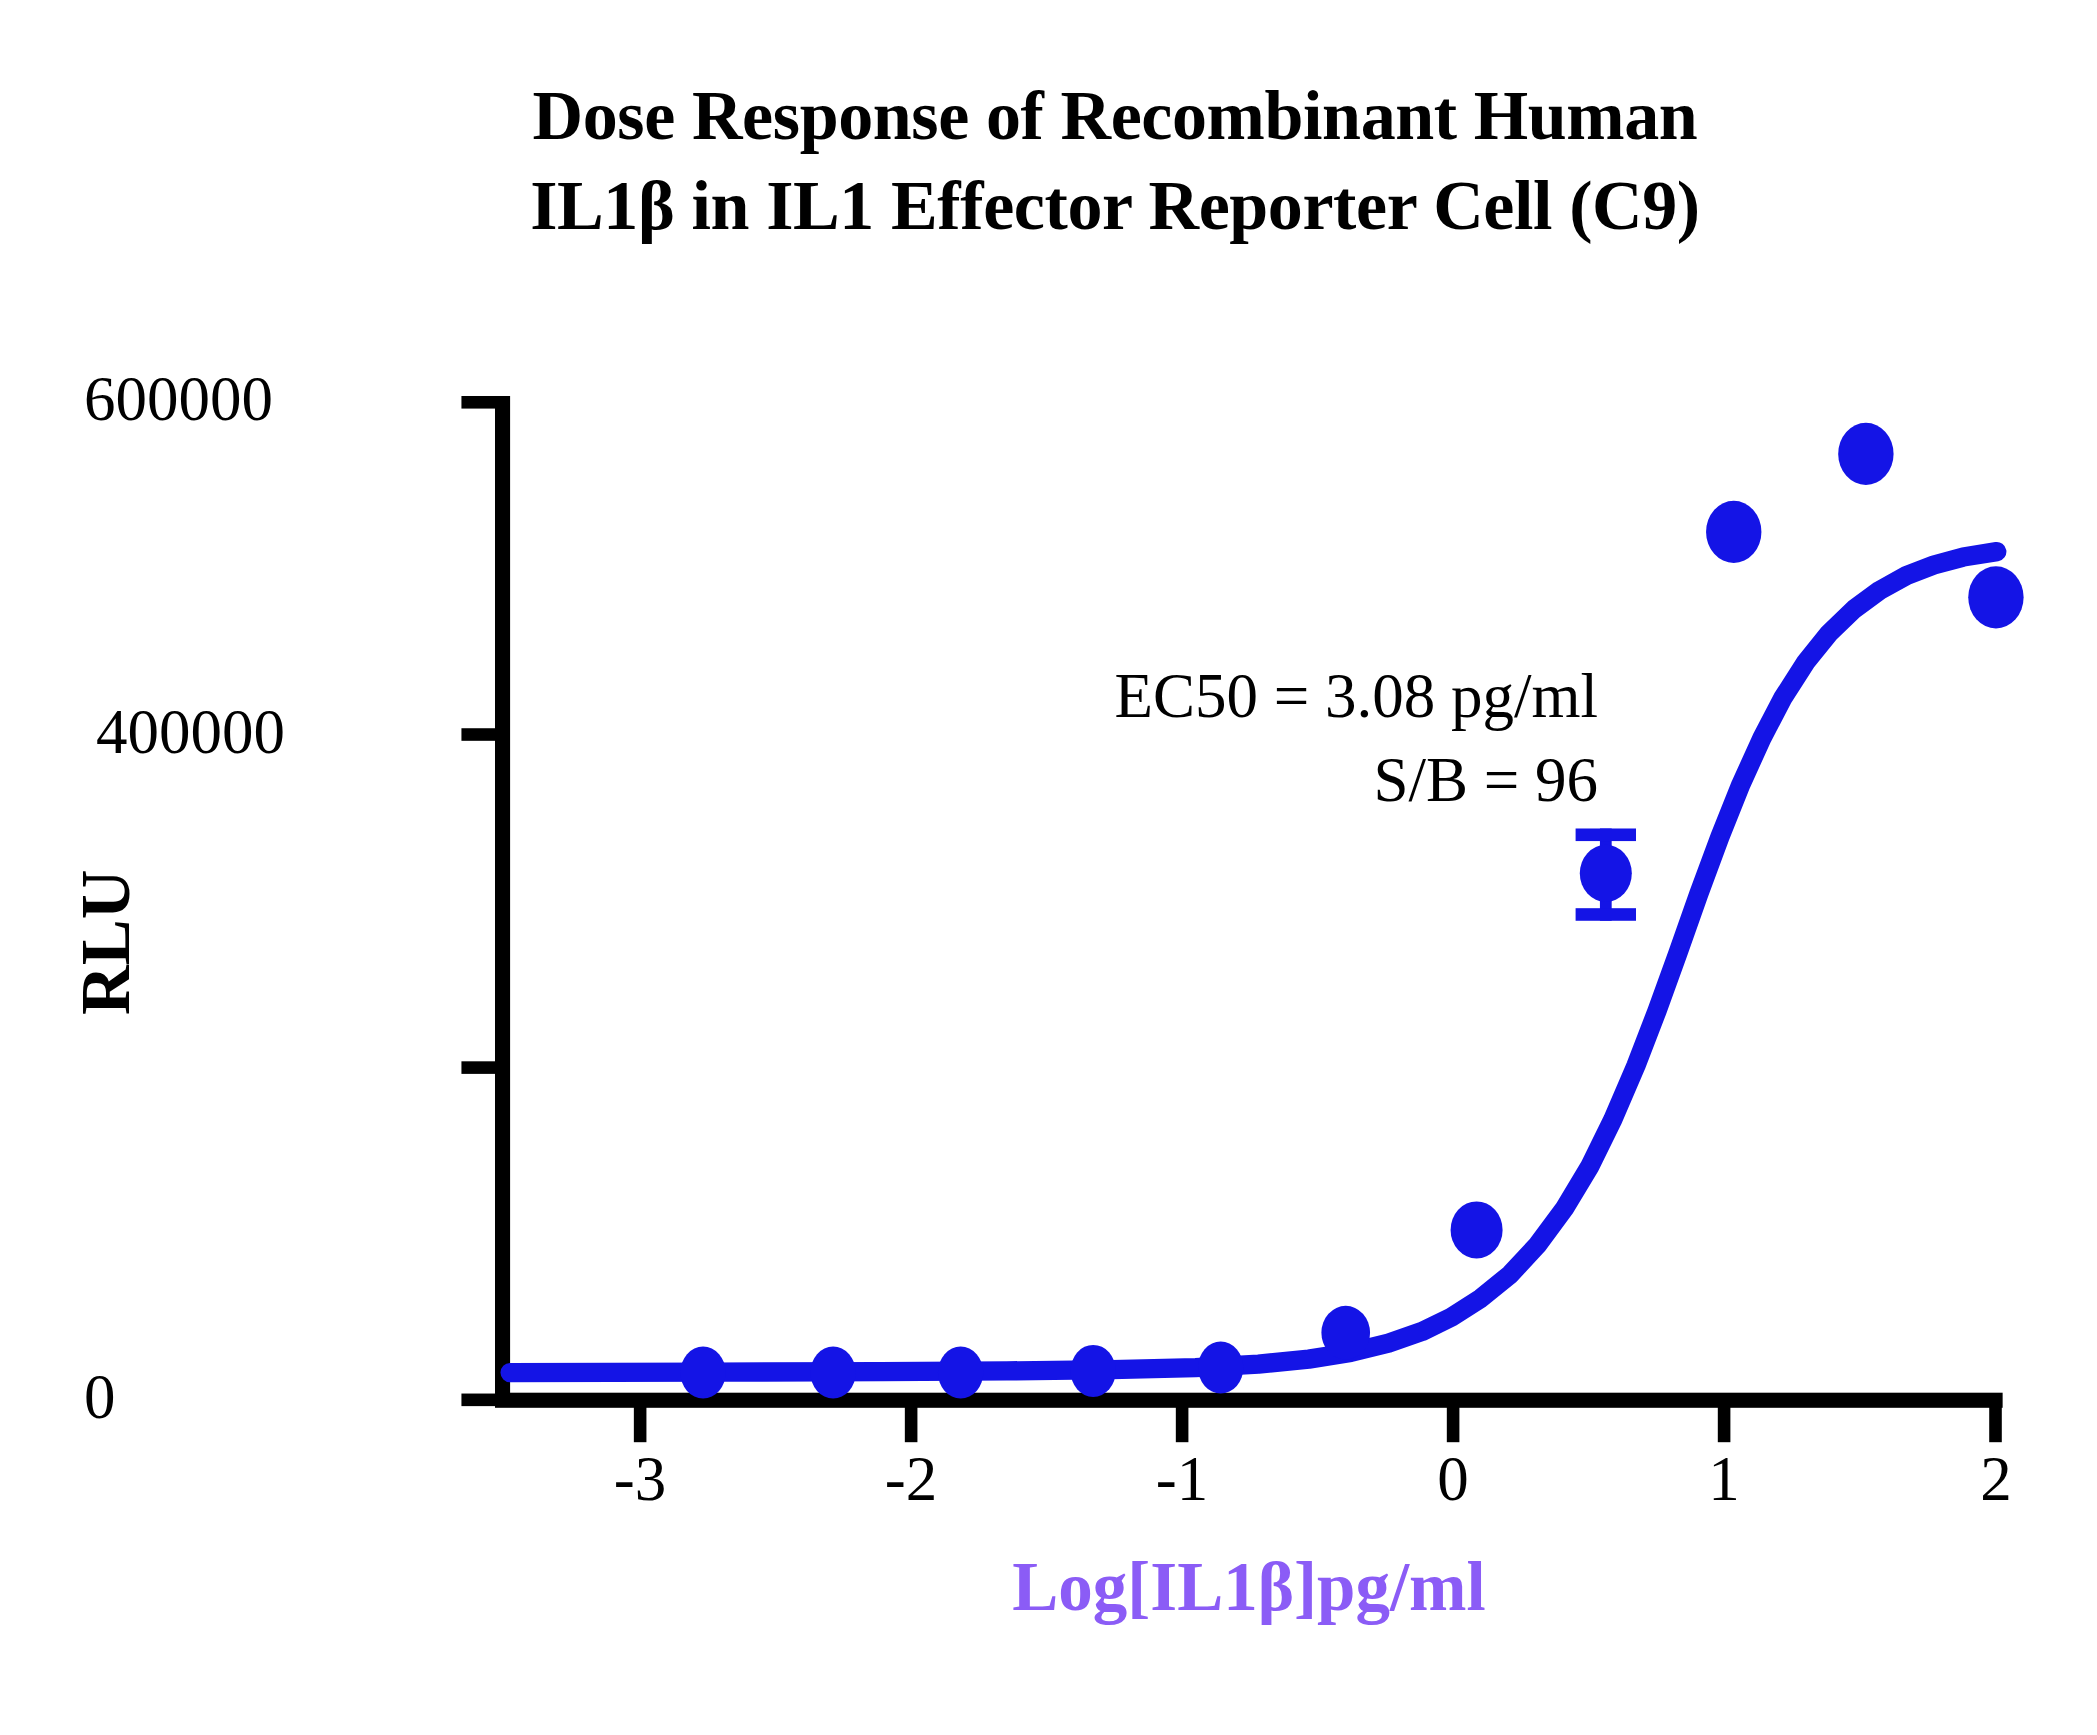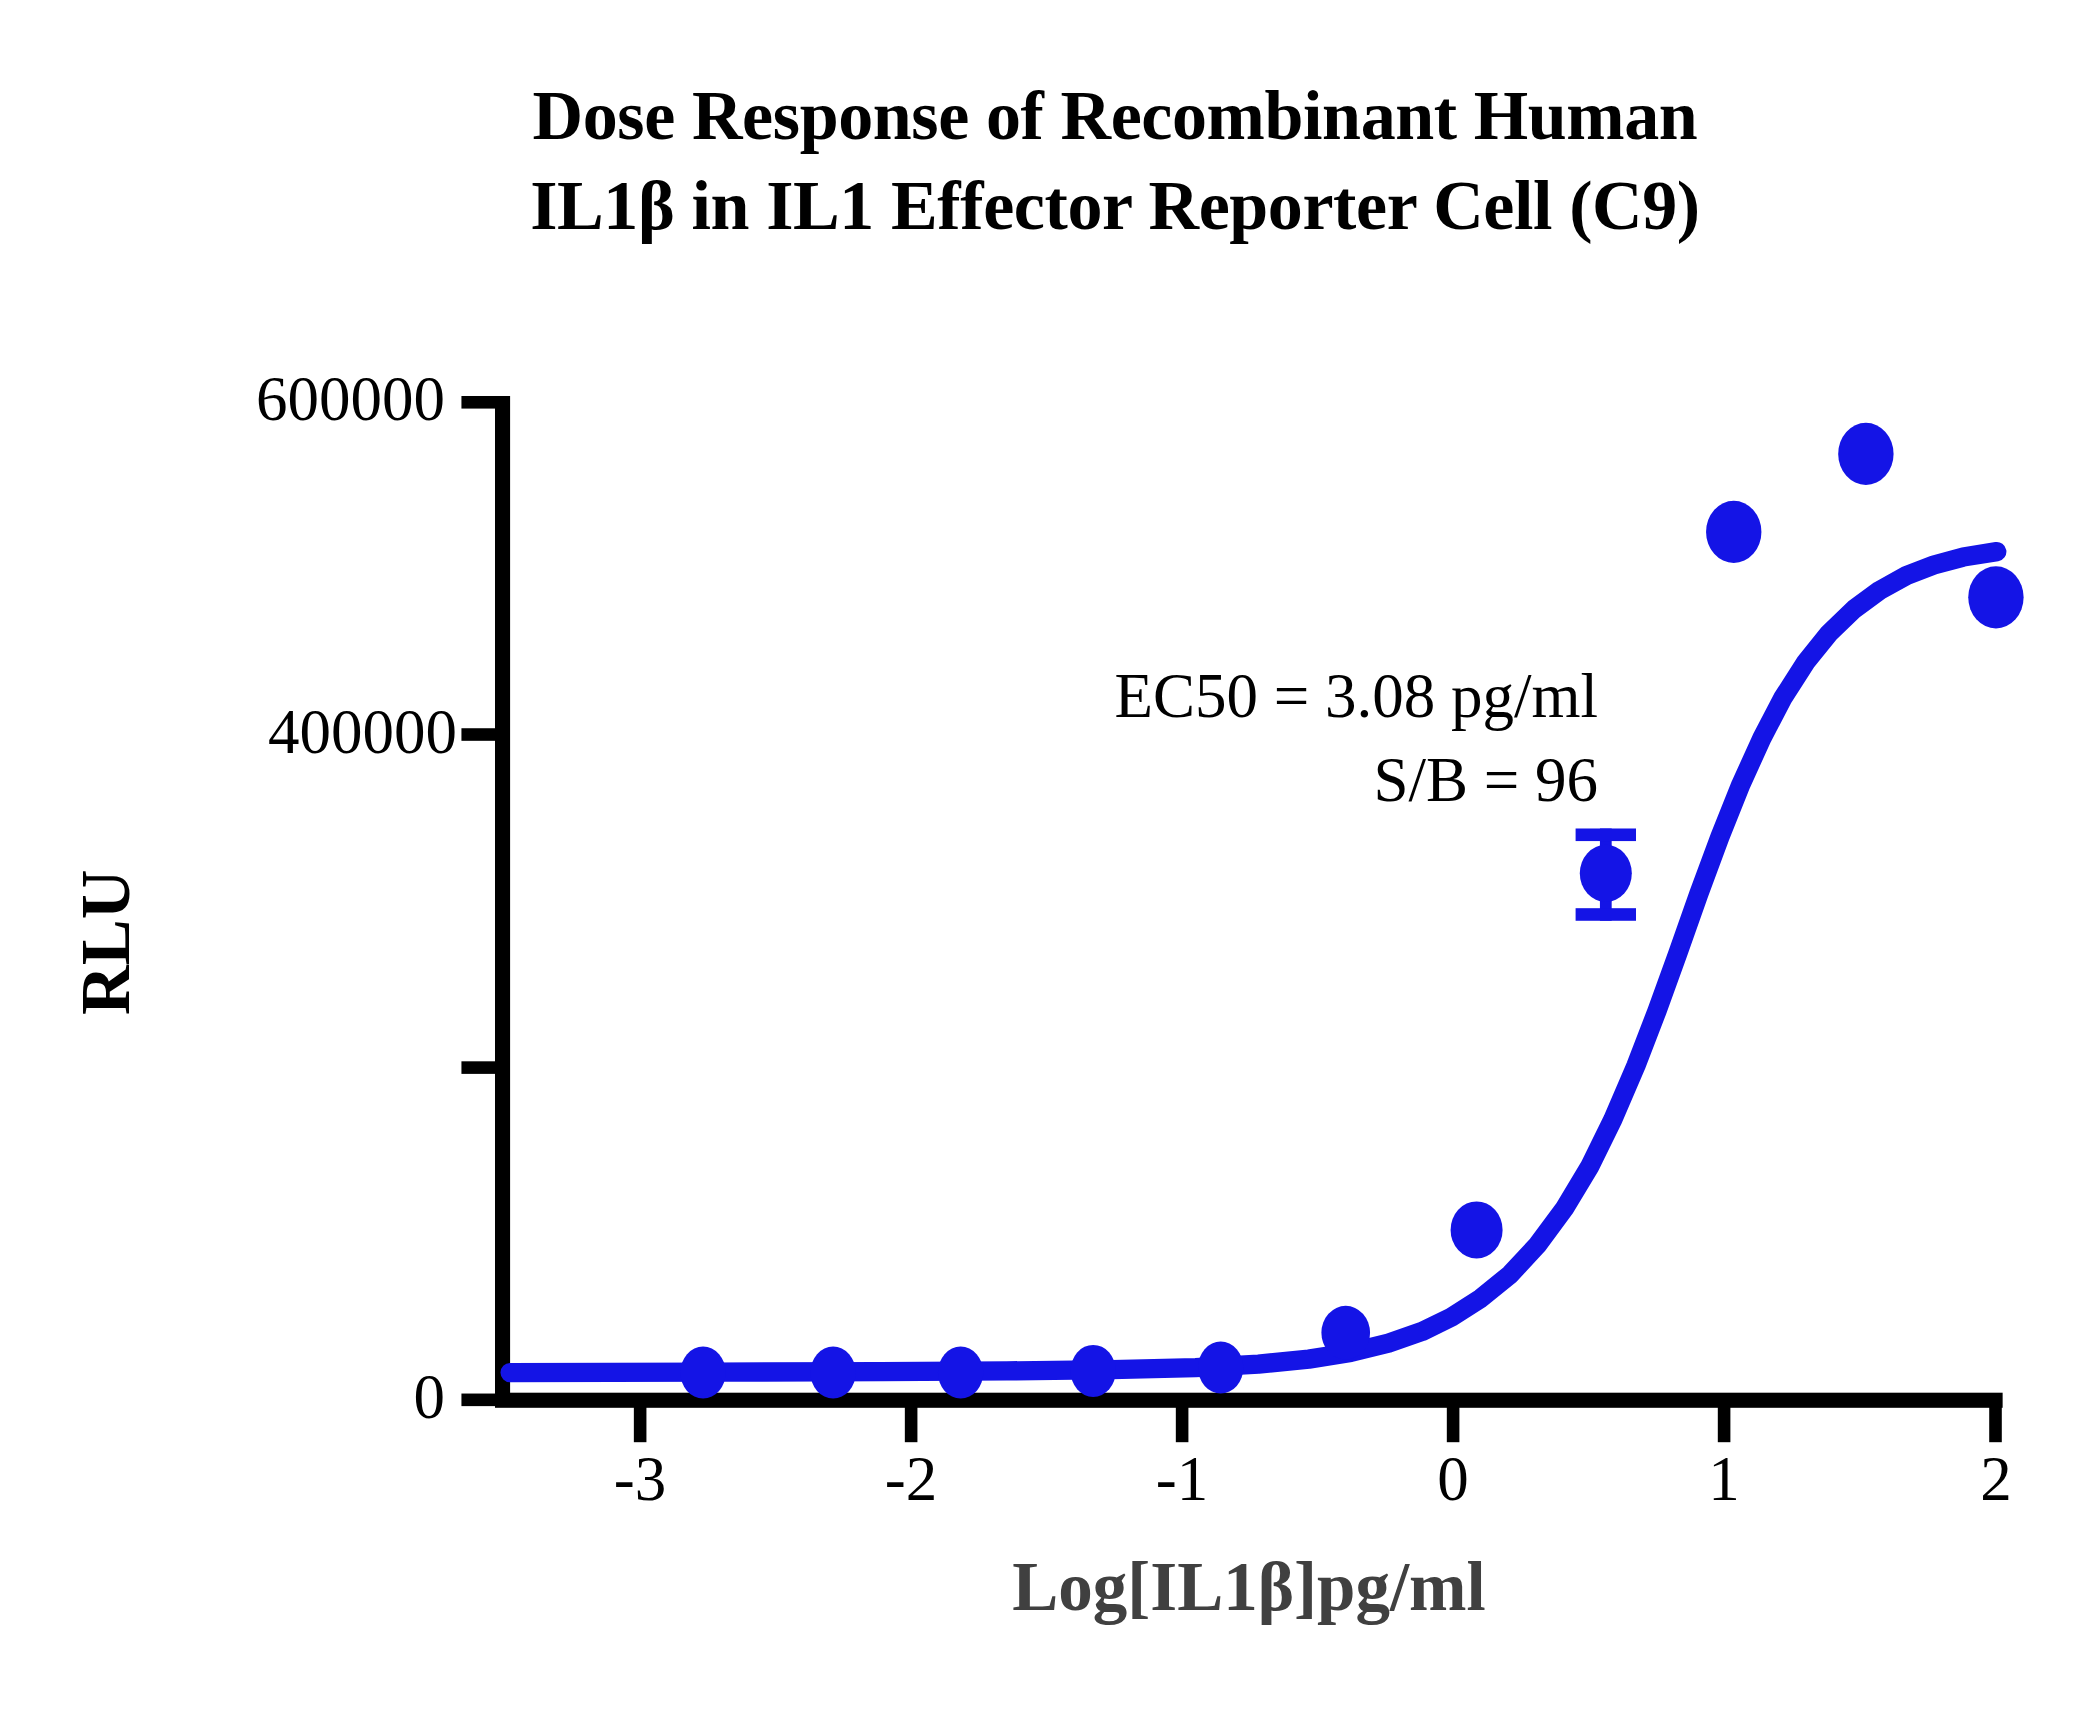--- a/index.html
+++ b/index.html
@@ -10,34 +10,34 @@
     position:absolute;left:0;top:71px;width:2230px;
     text-align:center;font-weight:bold;font-size:70px;line-height:1.28;
     color:#000;font-family:"Liberation Serif",serif;letter-spacing:-0.4px;
   }
   .title .tline{display:block;}
 
   .plotwrap{position:absolute;left:0;top:0;width:2230px;height:1735px;}
   svg.plot{position:absolute;left:0;top:0;width:2230px;height:1735px;}
 
   .ytick-label{
-    position:absolute;text-align:right;font-size:63px;color:#000;
+    position:absolute;font-size:63px;color:#000;
     font-family:"Liberation Serif",serif;white-space:nowrap;
   }
   .xtick-label{
     position:absolute;text-align:center;font-size:63px;color:#000;
     font-family:"Liberation Serif",serif;white-space:nowrap;
   }
   .ylabel{
     position:absolute;font-size:69px;font-weight:bold;color:#000;
     font-family:"Liberation Serif",serif;
     transform-origin:left top;transform:rotate(-90deg);white-space:nowrap;
   }
   .xlabel{
-    position:absolute;font-size:69px;font-weight:bold;color:#404040;
+    position:absolute;font-size:69px;font-weight:bold;color:#8b5cf6;
     font-family:"Liberation Serif",serif;text-align:center;white-space:nowrap;
   }
   .annot{
     position:absolute;font-size:63px;color:#000;
     font-family:"Liberation Serif",serif;text-align:right;line-height:1.34;
     white-space:nowrap;
   }
   .annot span{display:block;}
 </style>
 </head>

